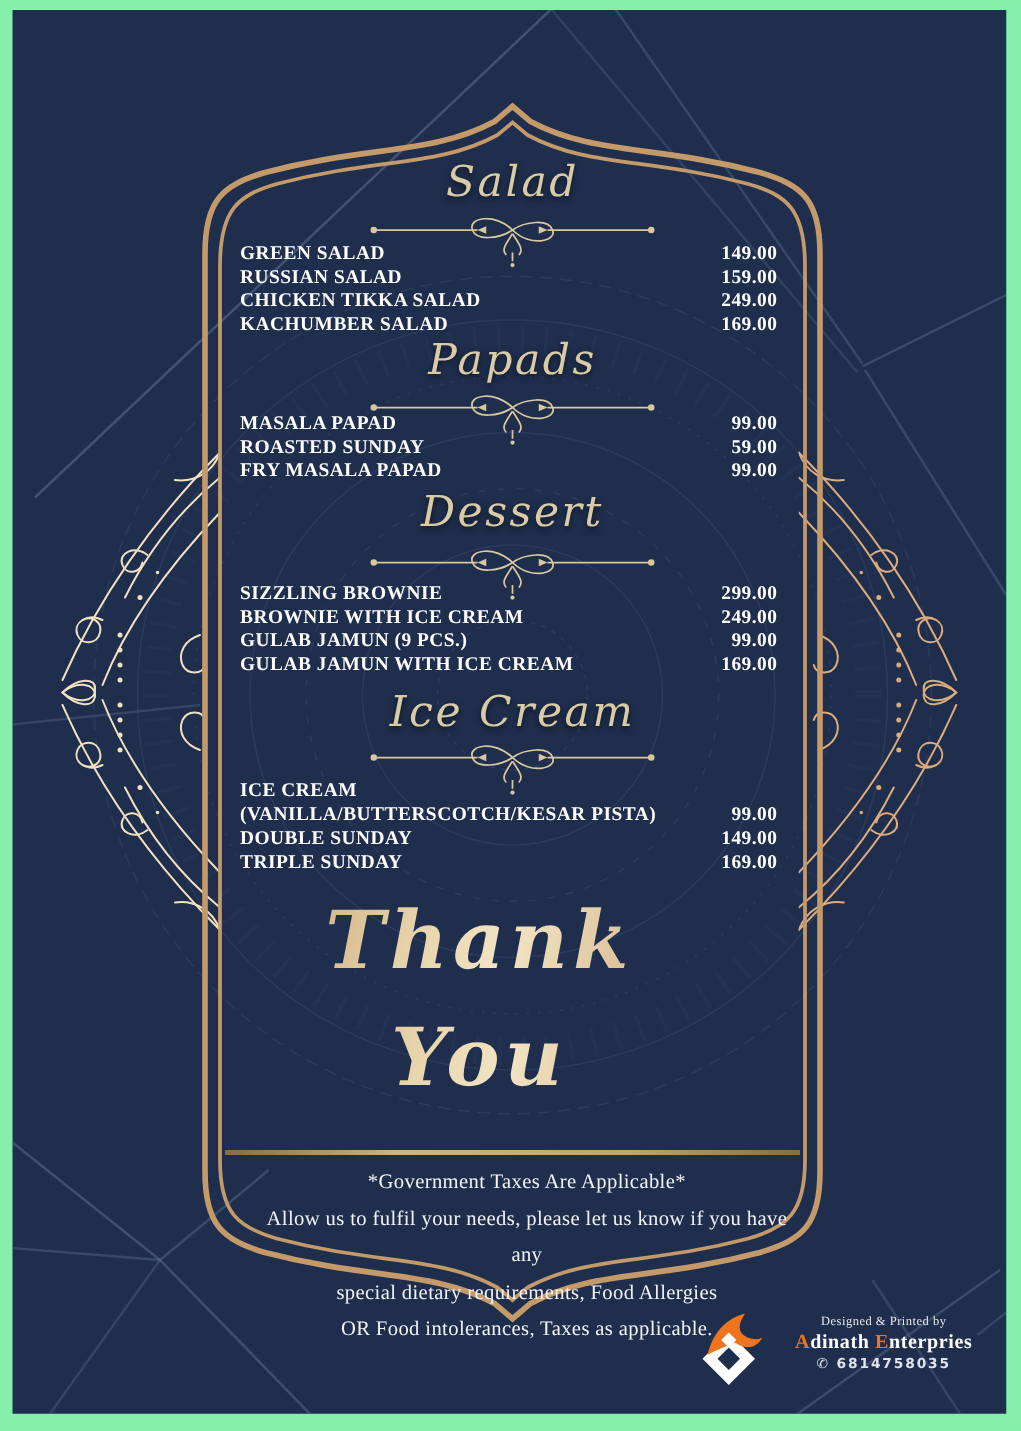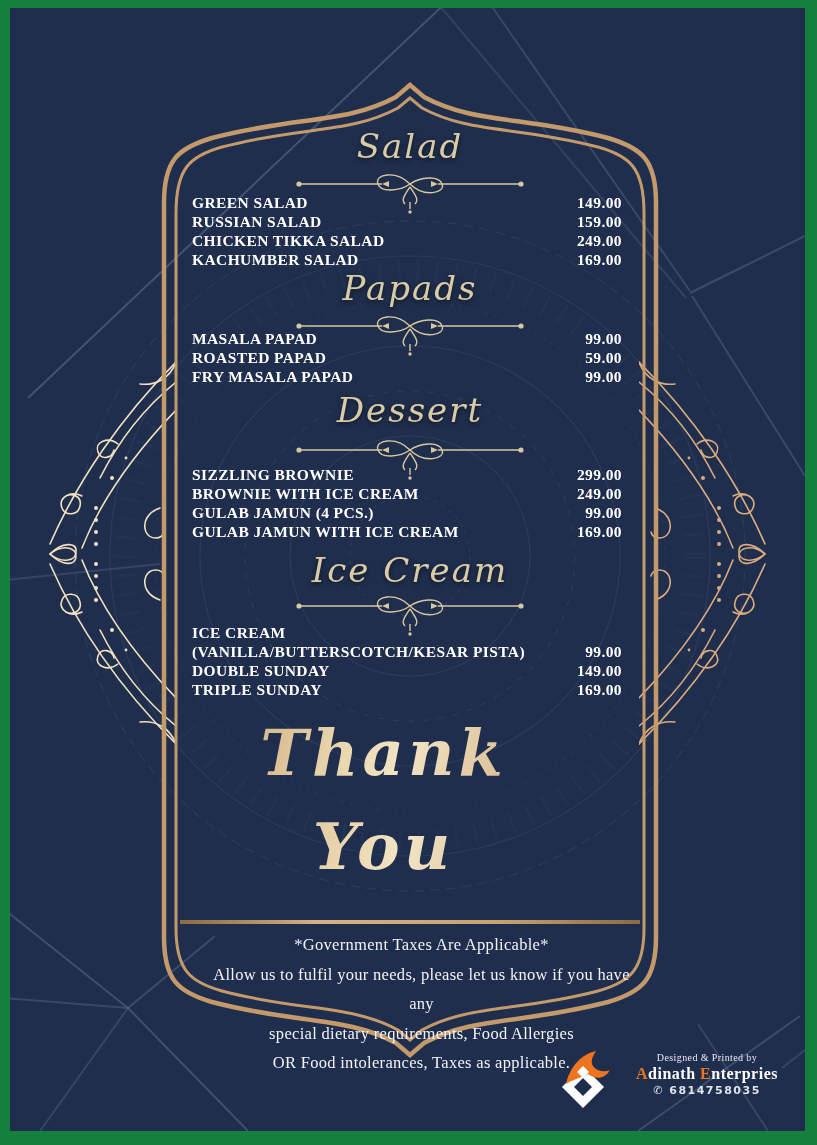--- a/index.html
+++ b/index.html
@@ -1,17 +1,17 @@
 <!DOCTYPE html>
 <html><head>
 <meta charset="utf-8">
 <title>Menu</title>
 <style>
   html,body{margin:0;padding:0;background:#ffffff;}
-  .canvas{position:relative;width:817px;height:1145px;background:#15803d;overflow:hidden;
+  .canvas{position:relative;width:817px;height:1145px;background:#86efac;overflow:hidden;
           font-family:"Liberation Serif",serif;}
   .navy{position:absolute;left:10px;top:8px;right:12px;bottom:14px;background:var(--navy,#1f2e4d);overflow:hidden;}
   .layer{position:absolute;left:0;top:0;width:100%;height:100%;}
   
   .ornament{position:absolute;width:150px;height:392px;}
   .ornament svg{display:block;width:100%;height:100%;}
   .ornament-left{left:16px;top:350px;color:var(--cream,#f0e2c1);}
   .ornament-right{left:629px;top:350px;transform:scaleX(-1);color:var(--copper,#dcab7e);}
   
   .section-title{position:absolute;left:166px;width:468px;text-align:center;
@@ -228,21 +228,21 @@
     <circle cx="118" cy="38" r="1.7"></circle>
   </g>
 </svg>
         </div>
         <div class="items" style="top: 322px;">
           <div class="item-row">
             <span class="item-name">MASALA PAPAD</span>
             <span class="item-price">99.00</span>
           </div>
           <div class="item-row">
-            <span class="item-name">ROASTED PAPAD</span>
+            <span class="item-name">ROASTED SUNDAY</span>
             <span class="item-price">59.00</span>
           </div>
           <div class="item-row">
             <span class="item-name">FRY MASALA PAPAD</span>
             <span class="item-price">99.00</span>
           </div>
         </div>
         <div class="section-title" style="top: 382px;">Dessert</div>
         <div class="section-divider" style="top: 432px;">
 <svg width="236" height="44" viewBox="0 0 236 44">
@@ -266,21 +266,21 @@
         <div class="items" style="top: 458px;">
           <div class="item-row">
             <span class="item-name">SIZZLING BROWNIE</span>
             <span class="item-price">299.00</span>
           </div>
           <div class="item-row">
             <span class="item-name">BROWNIE WITH ICE CREAM</span>
             <span class="item-price">249.00</span>
           </div>
           <div class="item-row">
-            <span class="item-name">GULAB JAMUN (4 PCS.)</span>
+            <span class="item-name">GULAB JAMUN (9 PCS.)</span>
             <span class="item-price">99.00</span>
           </div>
           <div class="item-row">
             <span class="item-name">GULAB JAMUN WITH ICE CREAM</span>
             <span class="item-price">169.00</span>
           </div>
         </div>
         <div class="section-title" style="top: 542px;">Ice Cream</div>
         <div class="section-divider" style="top: 588px;">
 <svg width="236" height="44" viewBox="0 0 236 44">

